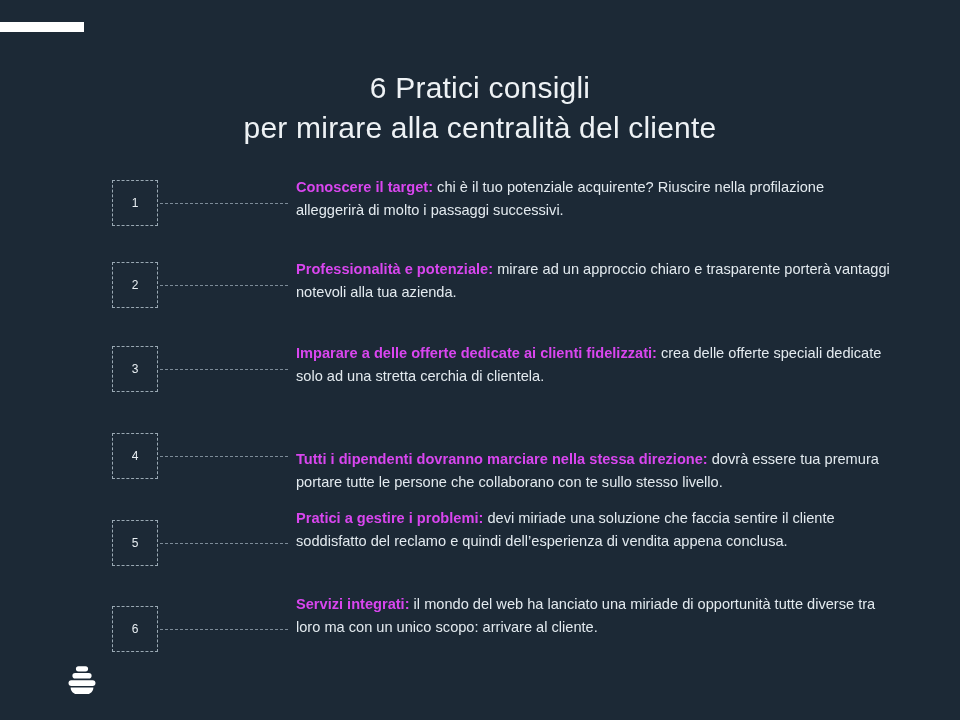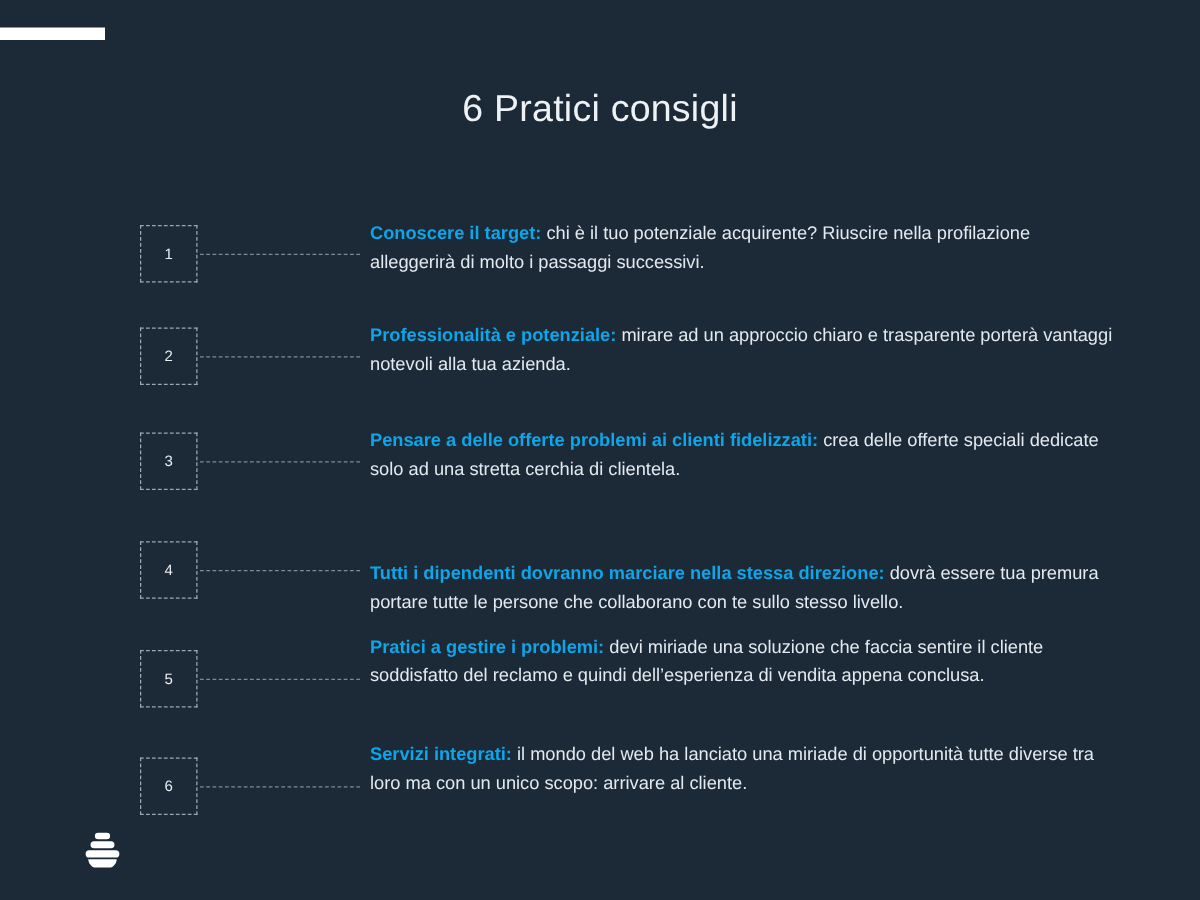--- a/index.html
+++ b/index.html
@@ -96,21 +96,21 @@
     left: 296px;
     width: 600px;
     color: #e3eaef;
     font-size: 14.6px;
     line-height: 23px;
     font-weight: 400;
     text-align: left;
   }
 
   .tip-lead {
-    color: #0ea5e9;
+    color: #d946ef;
     font-weight: 700;
   }
 
   
   .logo {
     position: absolute;
     left: 68px;
     top: 664px;
     width: 28px;
     height: 30px;
@@ -119,37 +119,38 @@
 </style>
 </head>
 <body>
 
 <div class="slide">
 
   <div class="top-bar"></div>
 
   <div class="title-block">
     <span class="title-line">6 Pratici consigli</span>
+    <span class="title-line">per mirare alla centralità del cliente</span>
   </div>
 
   <div class="tips" id="tips-list">
       <div class="tip-row">
         <div class="num-box" style="top: 10px;">1</div>
         <div class="connector" style="top: 33px;"></div>
         <div class="tip-text" style="top: 6px;"><span class="tip-lead">Conoscere il target:</span><span class="tip-body"> chi è il tuo potenziale acquirente? Riuscire nella profilazione alleggerirà di molto i passaggi successivi.</span></div>
       </div>
       <div class="tip-row">
         <div class="num-box" style="top: 92px;">2</div>
         <div class="connector" style="top: 115px;"></div>
         <div class="tip-text" style="top: 88px;"><span class="tip-lead">Professionalità e potenziale:</span><span class="tip-body">  mirare ad un approccio chiaro e trasparente porterà vantaggi notevoli alla tua azienda.</span></div>
       </div>
       <div class="tip-row">
         <div class="num-box" style="top: 176px;">3</div>
         <div class="connector" style="top: 199px;"></div>
-        <div class="tip-text" style="top: 172px;"><span class="tip-lead">Pensare a delle offerte problemi ai clienti fidelizzati:</span><span class="tip-body">  crea delle offerte speciali dedicate solo ad una stretta cerchia di clientela.</span></div>
+        <div class="tip-text" style="top: 172px;"><span class="tip-lead">Imparare a delle offerte dedicate ai clienti fidelizzati:</span><span class="tip-body">  crea delle offerte speciali dedicate solo ad una stretta cerchia di clientela.</span></div>
       </div>
       <div class="tip-row">
         <div class="num-box" style="top: 263px;">4</div>
         <div class="connector" style="top: 286px;"></div>
         <div class="tip-text" style="top: 250px; margin-top: 28px;"><span class="tip-lead">Tutti i dipendenti dovranno marciare nella stessa direzione:</span><span class="tip-body">  dovrà essere tua premura portare tutte le persone che collaborano con te sullo stesso livello.</span></div>
       </div>
       <div class="tip-row">
         <div class="num-box" style="top: 350px;">5</div>
         <div class="connector" style="top: 373px;"></div>
         <div class="tip-text" style="top: 337px;"><span class="tip-lead">Pratici a gestire i problemi:</span><span class="tip-body">  devi miriade una soluzione che faccia sentire il cliente soddisfatto del reclamo e quindi dell’esperienza di vendita appena conclusa.</span></div>

